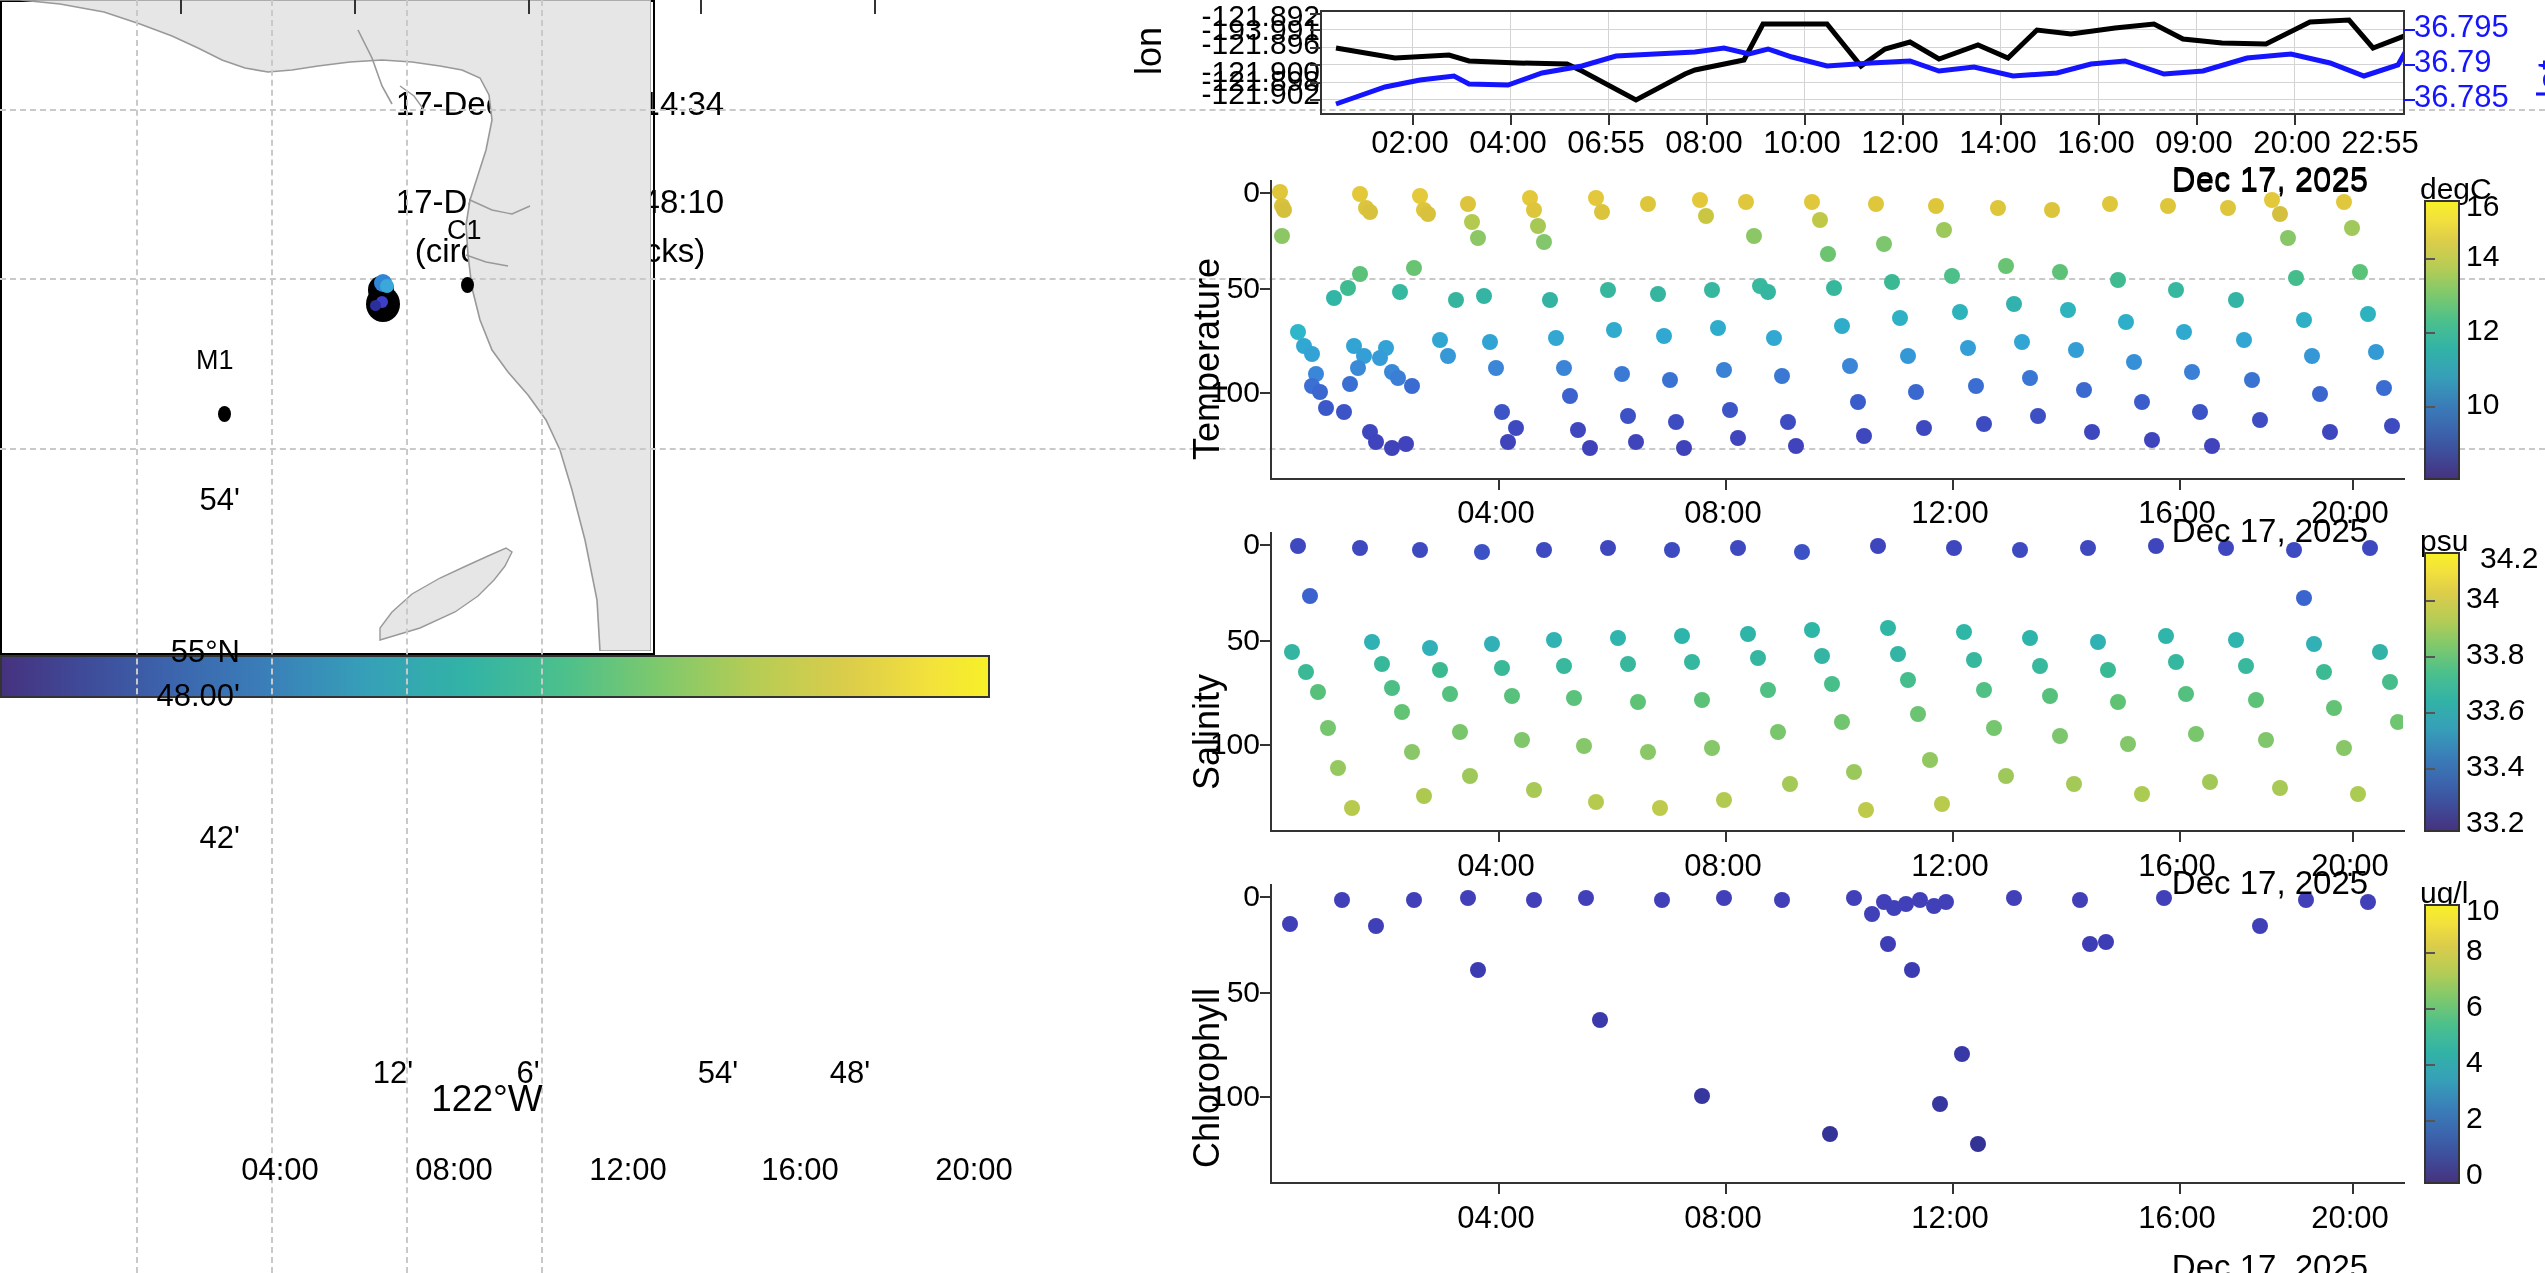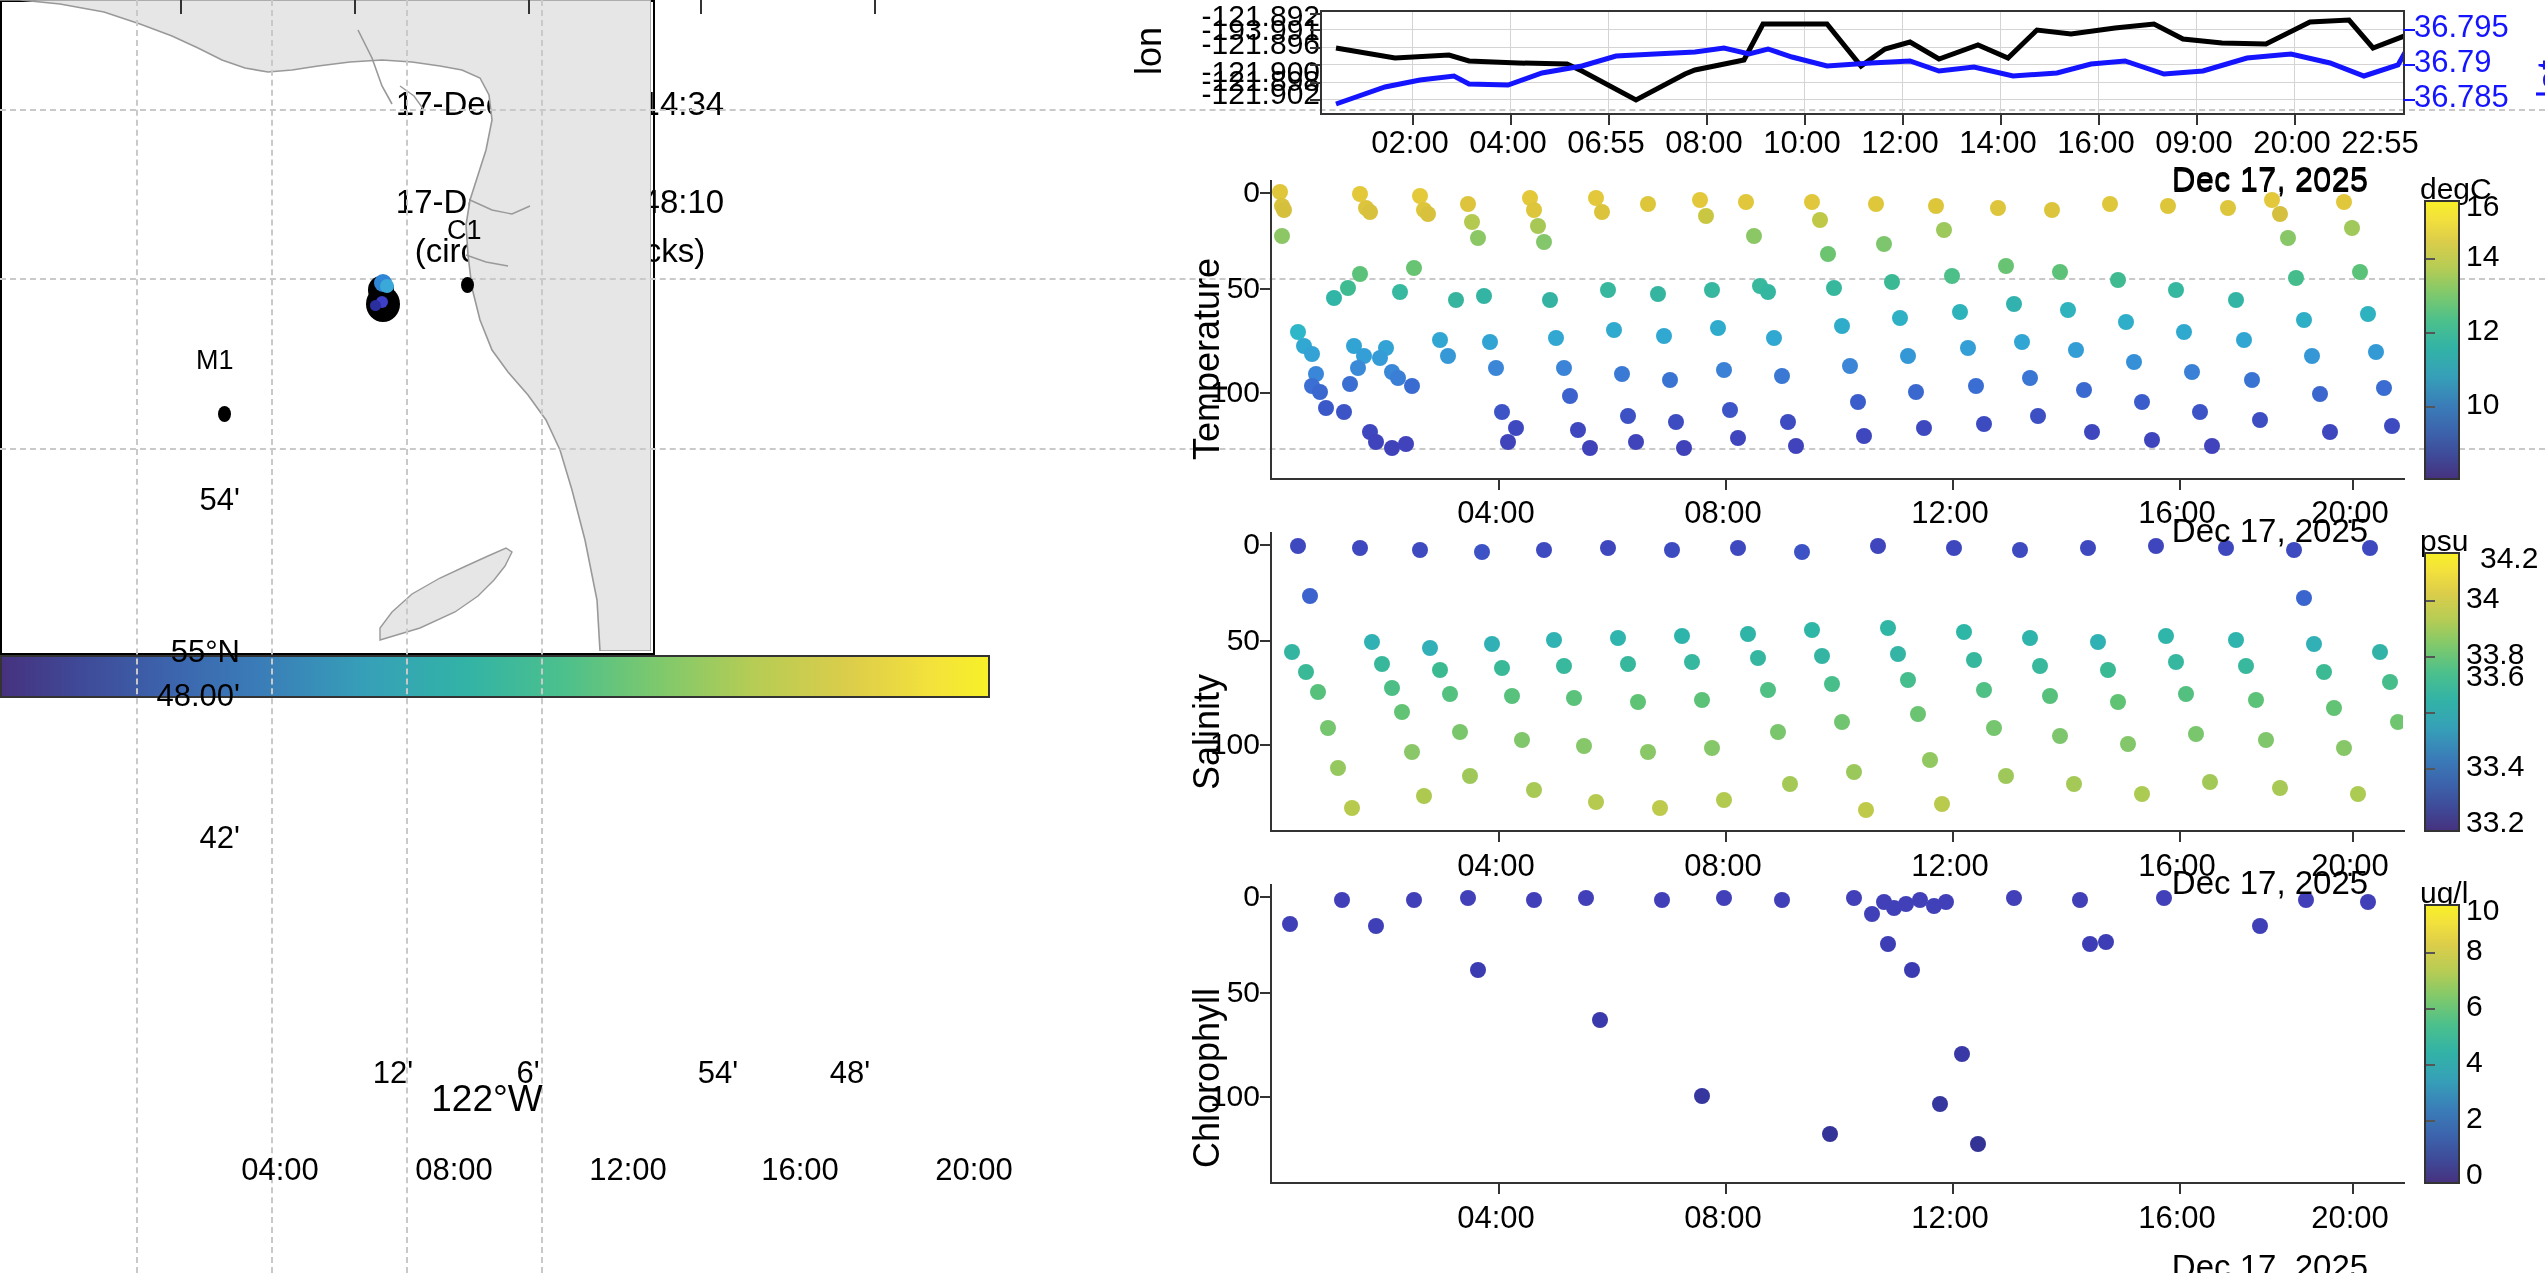--- a/index.html
+++ b/index.html
@@ -498,21 +498,21 @@
 <div class="cbv-unit" style="left:2420px;top:524px;">psu</div>
 <div class="cbv" style="left:2424px;top:552px;height:280px;">
   <div class="cbv-tick" style="top:46px;"></div>
     <div class="cbv-tick" style="top:102px;"></div>
   <div class="cbv-tick" style="top:158px;"></div>
     <div class="cbv-tick" style="top:214px;"></div>
 </div>
 <div class="cbv-lbl" style="left:2466px;top:558px;margin-left:14px;">34.2</div>
 <div class="cbv-lbl" style="left:2466px;top:598px;">34</div>
 <div class="cbv-lbl" style="left:2466px;top:654px;">33.8</div>
-<div class="cbv-lbl" style="left:2466px;top:676px;">33.6</div>
+<div class="cbv-lbl" style="left:2466px;top:710px;font-style:italic;">33.6</div>
 <div class="cbv-lbl" style="left:2466px;top:766px;">33.4</div>
 <div class="cbv-lbl" style="left:2466px;top:822px;">33.2</div>
 
 <div class="vlabel" style="left:1186px;top:1168px;">Chlorophyll</div>
 <div class="ytlbl" style="left:1200px;top:896px;width:60px;">0</div>
 <div class="ytlbl" style="left:1200px;top:992px;width:60px;">50</div>
 <div class="ytlbl" style="left:1180px;top:1096px;width:80px;">100</div>
 <div class="axbox" id="p4" style="left:1270px;top:884px;width:1135px;height:300px;">
   <div class="ax-ytick" style="top:12px;"></div>
   <div class="ax-ytick" style="top:108px;"></div>

